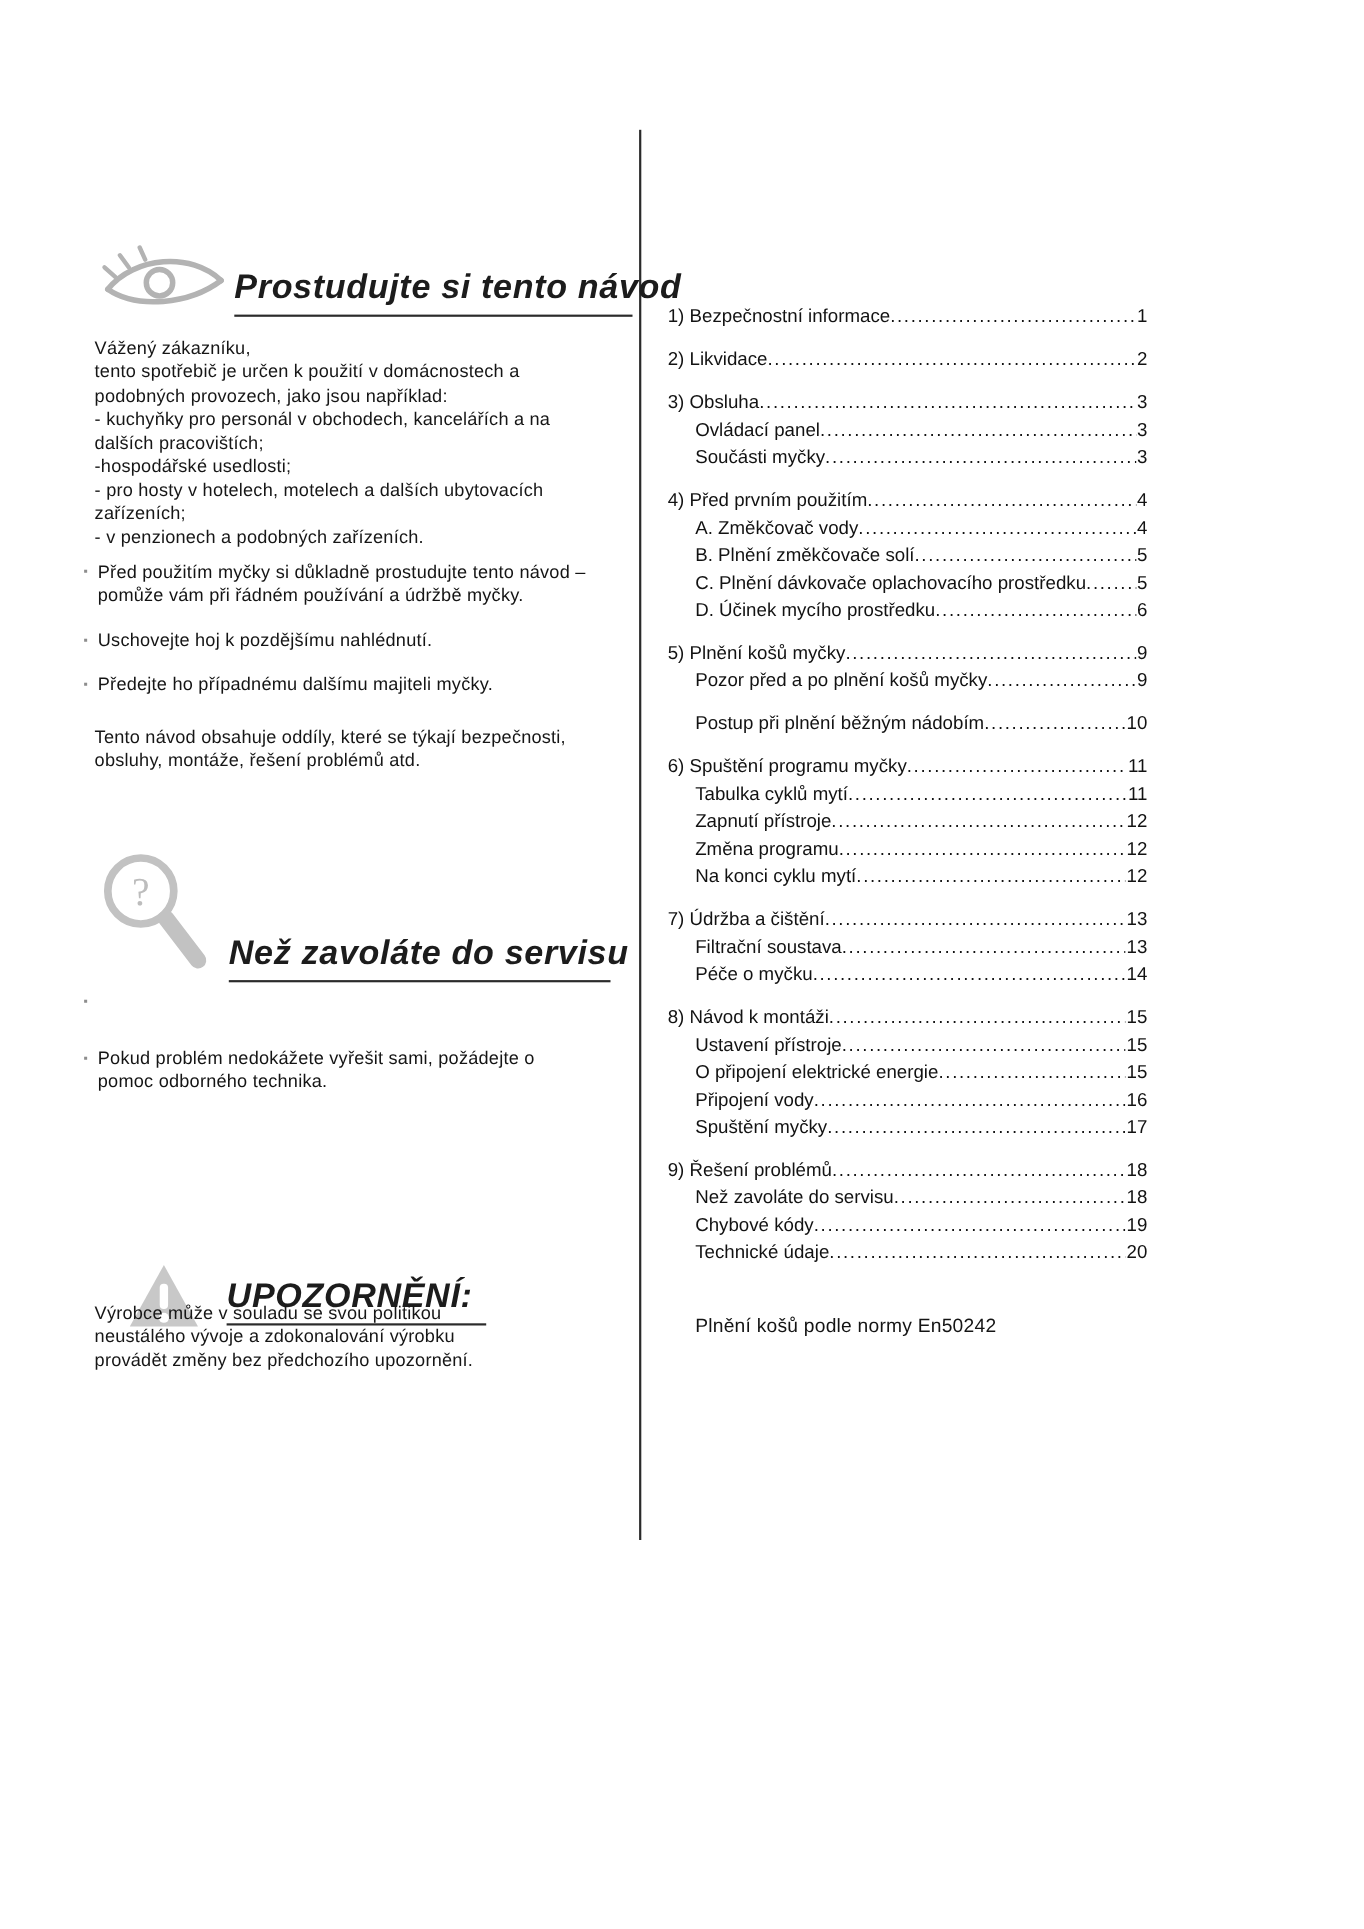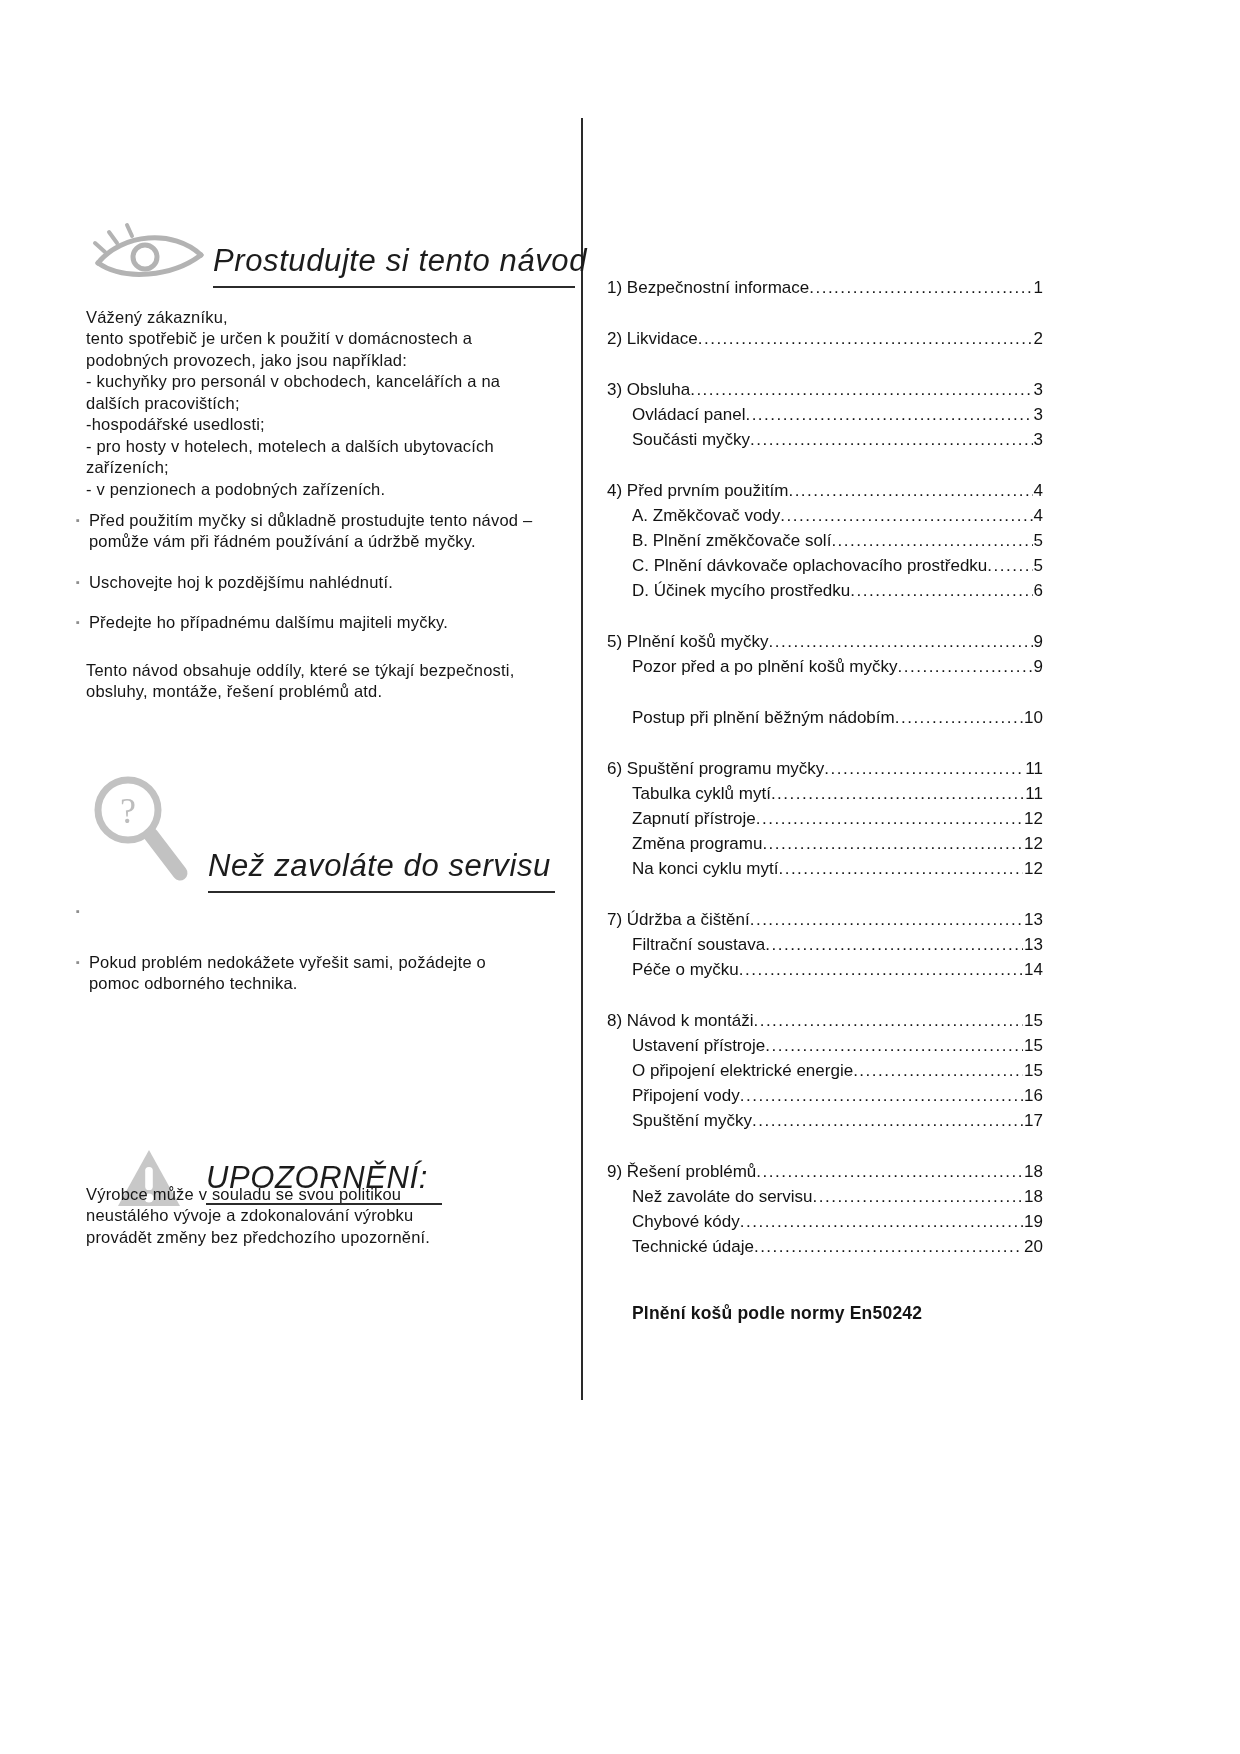--- a/index.html
+++ b/index.html
@@ -3,44 +3,44 @@
 <meta charset="utf-8">
 <style>
   * { margin:0; padding:0; box-sizing:border-box; }
   html,body { background:#ffffff; }
   body { font-family:"Liberation Sans","DejaVu Sans",sans-serif; color:#141414; }
   .page { position:relative; width:1240px; height:1754px; background:#fff; overflow:hidden; }
   .abs { position:absolute; }
 
   .divider { position:absolute; left:581px; top:118px; width:2px; height:1282px; background:#2a2a2a; }
 
-  .heading { font-style:italic; font-size:31px; font-weight:400; letter-spacing:0.6px;
+  .heading { font-style:italic; font-size:31px; font-weight:700; letter-spacing:0.6px;
              padding-bottom:7px; border-bottom:2px solid #2b2b2b; color:#1c1c1c; white-space:nowrap; }
 
   .body-text { font-size:16.5px; line-height:1.3; white-space:pre-line; letter-spacing:0.2px; color:#161616; }
 
   .bullet-list { display:flex; flex-direction:column; }
   .bullet { display:flex; gap:9px; align-items:flex-start; }
   .bullet .marker { color:#8d8d8d; font-size:11px; line-height:21px; flex:0 0 auto; }
   .bullet-text { font-size:16.5px; line-height:1.3; white-space:pre-line; letter-spacing:0.2px; }
   .gap19 > .bullet { margin-bottom:19px; }
   .gap30 > .bullet { margin-bottom:30px; }
 
   .icon-box { line-height:0; }
 
   .toc { position:absolute; left:607px; top:278px; width:436px; }
   .toc-row { display:flex; align-items:baseline; font-size:17px; line-height:20px; margin-bottom:5px; color:#121212; }
   .toc-row.toc-main { font-weight:400; }
   .toc-row.toc-sub { padding-left:25px; }
-  .toc-row.toc-gap { margin-top:31px; }
+  .toc-row.toc-gap { margin-top:19px; }
   .toc-label { flex:0 1 auto; white-space:nowrap; }
   .toc-leader { flex:1 1 auto; overflow:hidden; white-space:nowrap; min-width:6px; }
   .toc-leader::after { content:"..................................................................................................................."; letter-spacing:1.5px; }
   .toc-page { flex:0 0 auto; padding-left:1px; }
-  .toc-footer { font-weight:700; font-size:17.5px; margin-top:46px; padding-left:25px; letter-spacing:0.2px; }
+  .toc-footer { font-weight:400; font-size:17.5px; margin-top:46px; padding-left:25px; letter-spacing:0.2px; }
 </style>
 </head>
 <body>
 
 <div class="page">
 
   <div class="divider"></div>
 
   <div class="abs icon-box" style="left:90px; top:219px;">
     <svg width="118" height="72" viewBox="0 0 118 72">

